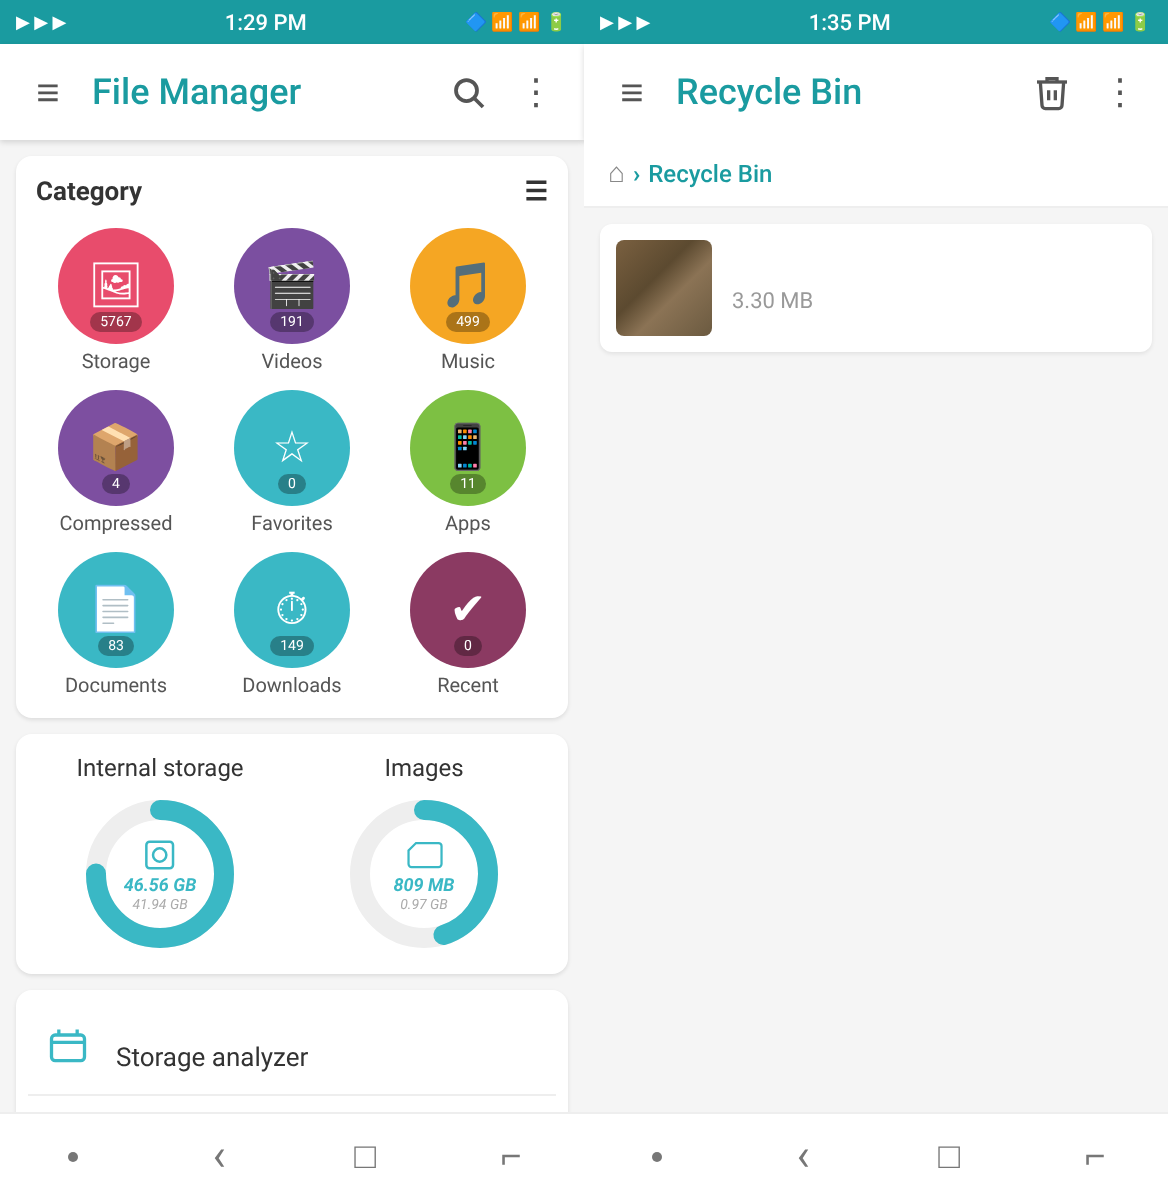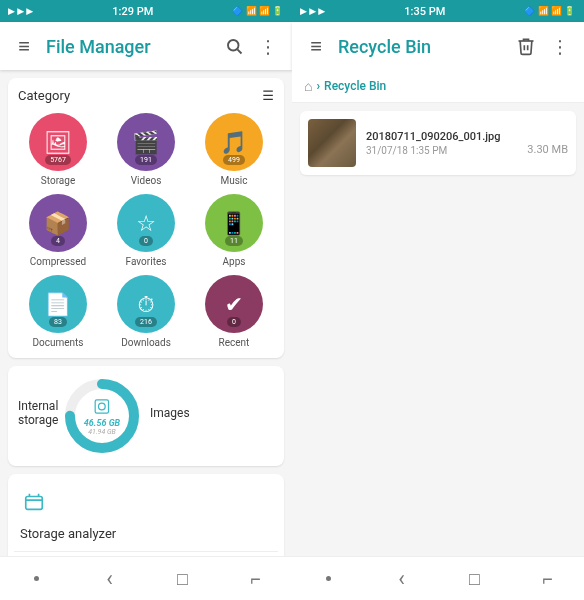--- a/index.html
+++ b/index.html
@@ -76,21 +76,21 @@
       margin-bottom: 8px;
       box-shadow: 0 1px 2px rgba(0,0,0,0.1);
     }
     .section-header {
       display: flex;
       justify-content: space-between;
       align-items: center;
       margin-bottom: 10px;
       font-size: 13px;
       color: #333;
-      font-weight: 400;
+      font-weight: 700;
     }
 
     
     .category-grid {
       display: grid;
       grid-template-columns: repeat(3, 1fr);
       gap: 8px;
     }
     .category-item {
       display: flex;
@@ -136,20 +136,21 @@
       margin-bottom: 8px;
       box-shadow: 0 1px 2px rgba(0,0,0,0.1);
     }
     .storage-row {
       display: flex;
       gap: 8px;
     }
     .storage-item {
       flex: 1;
       display: flex;
+      flex-direction: column;
       align-items: center;
     }
     .storage-label {
       font-size: 12px;
       color: #333;
       margin-bottom: 6px;
     }
     .donut-container {
       position: relative;
       width: 80px;
@@ -175,26 +176,25 @@
     
     .quick-access {
       background: white;
       border-radius: 8px;
       padding: 6px;
       margin-bottom: 8px;
       box-shadow: 0 1px 2px rgba(0,0,0,0.1);
     }
     .quick-item {
       display: flex;
-      align-items: flex-start;
+      align-items: flex-end;
       gap: 10px;
       padding: 8px 6px;
       cursor: pointer;
       border-radius: 4px;
-      flex-direction: column;
     }
     .quick-item-icon {
       width: 28px;
       height: 28px;
       display: flex;
       align-items: center;
       justify-content: center;
       font-size: 18px;
       color: #1a9ba0;
     }
@@ -398,21 +398,21 @@
           <div class="cat-circle" style="background:#3ab8c5;">
             <span class="cat-icon">📄</span>
             <span class="cat-badge">83</span>
           </div>
           <span class="cat-label">Documents</span>
         </div>
 
         <div class="category-item">
           <div class="cat-circle" style="background:#3ab8c5;">
             <span class="cat-icon">⏱</span>
-            <span class="cat-badge">216</span>
+            <span class="cat-badge">149</span>
           </div>
           <span class="cat-label">Downloads</span>
         </div>
 
         <div class="category-item">
           <div class="cat-circle" style="background:#8b3a62;">
             <span class="cat-icon">✔</span>
             <span class="cat-badge">0</span>
           </div>
           <span class="cat-label">Recent</span>
@@ -438,20 +438,35 @@
                 </svg>
               </div>
               <div style="font-size:9px;font-weight:bold;color:#3ab8c5;">46.56 GB</div>
               <div style="font-size:7px;color:#aaa;">41.94 GB</div>
             </div>
           </div>
         </div>
 
         <div class="storage-item">
           <div class="storage-label">Images</div>
+          <div class="donut-container">
+            <svg width="80" height="80" viewBox="0 0 80 80">
+              <circle cx="40" cy="40" r="32" fill="none" stroke="#eee" stroke-width="10"></circle>
+              <circle cx="40" cy="40" r="32" fill="none" stroke="#3ab8c5" stroke-width="10" stroke-dasharray="90.5 201.1" stroke-dashoffset="0" stroke-linecap="round"></circle>
+            </svg>
+            <div class="donut-center">
+              <div class="donut-main">
+                <svg width="18" height="20" viewBox="0 0 24 24" fill="none" stroke="#3ab8c5" stroke-width="1.5" style="display:block;margin:0 auto 1px;">
+                  <path d="M6 2h9l5 5v15a2 2 0 0 1-2 2H6a2 2 0 0 1-2-2V4a2 2 0 0 1 2-2z"></path>
+                </svg>
+              </div>
+              <div style="font-size:9px;font-weight:bold;color:#3ab8c5;">809 MB</div>
+              <div style="font-size:7px;color:#aaa;">0.97 GB</div>
+            </div>
+          </div>
         </div>
       </div>
     </div>
 
     <div class="quick-access">
       <div class="quick-item">
         <div class="quick-item-icon">
           <svg width="22" height="22" viewBox="0 0 24 24" fill="none" stroke="#3ab8c5" stroke-width="1.8">
             <rect x="3" y="6" width="18" height="14" rx="2"></rect>
             <path d="M3 10h18M7 3v3M17 3v3"></path>
@@ -505,24 +520,20 @@
     <span class="breadcrumb-home">⌂</span>
     <span class="breadcrumb-sep">›</span>
     <span class="breadcrumb-current">Recycle Bin</span>
   </div>
 
   <div class="file-list">
     <div class="file-item">
       <div class="file-thumbnail">
         <div class="file-thumb-img"></div>
       </div>
-      <div class="file-info">
-        <div class="file-name">20180711_090206_001.jpg</div>
-        <div class="file-date">31/07/18  1:35 PM</div>
-      </div>
       <div class="file-size">3.30 MB</div>
     </div>
   </div>
 
   <div class="bottom-nav">
     <div class="nav-btn">
       <div class="nav-dot"></div>
     </div>
     <div class="nav-btn" style="font-size:22px;">‹</div>
     <div class="nav-btn" style="font-size:18px;">□</div>

